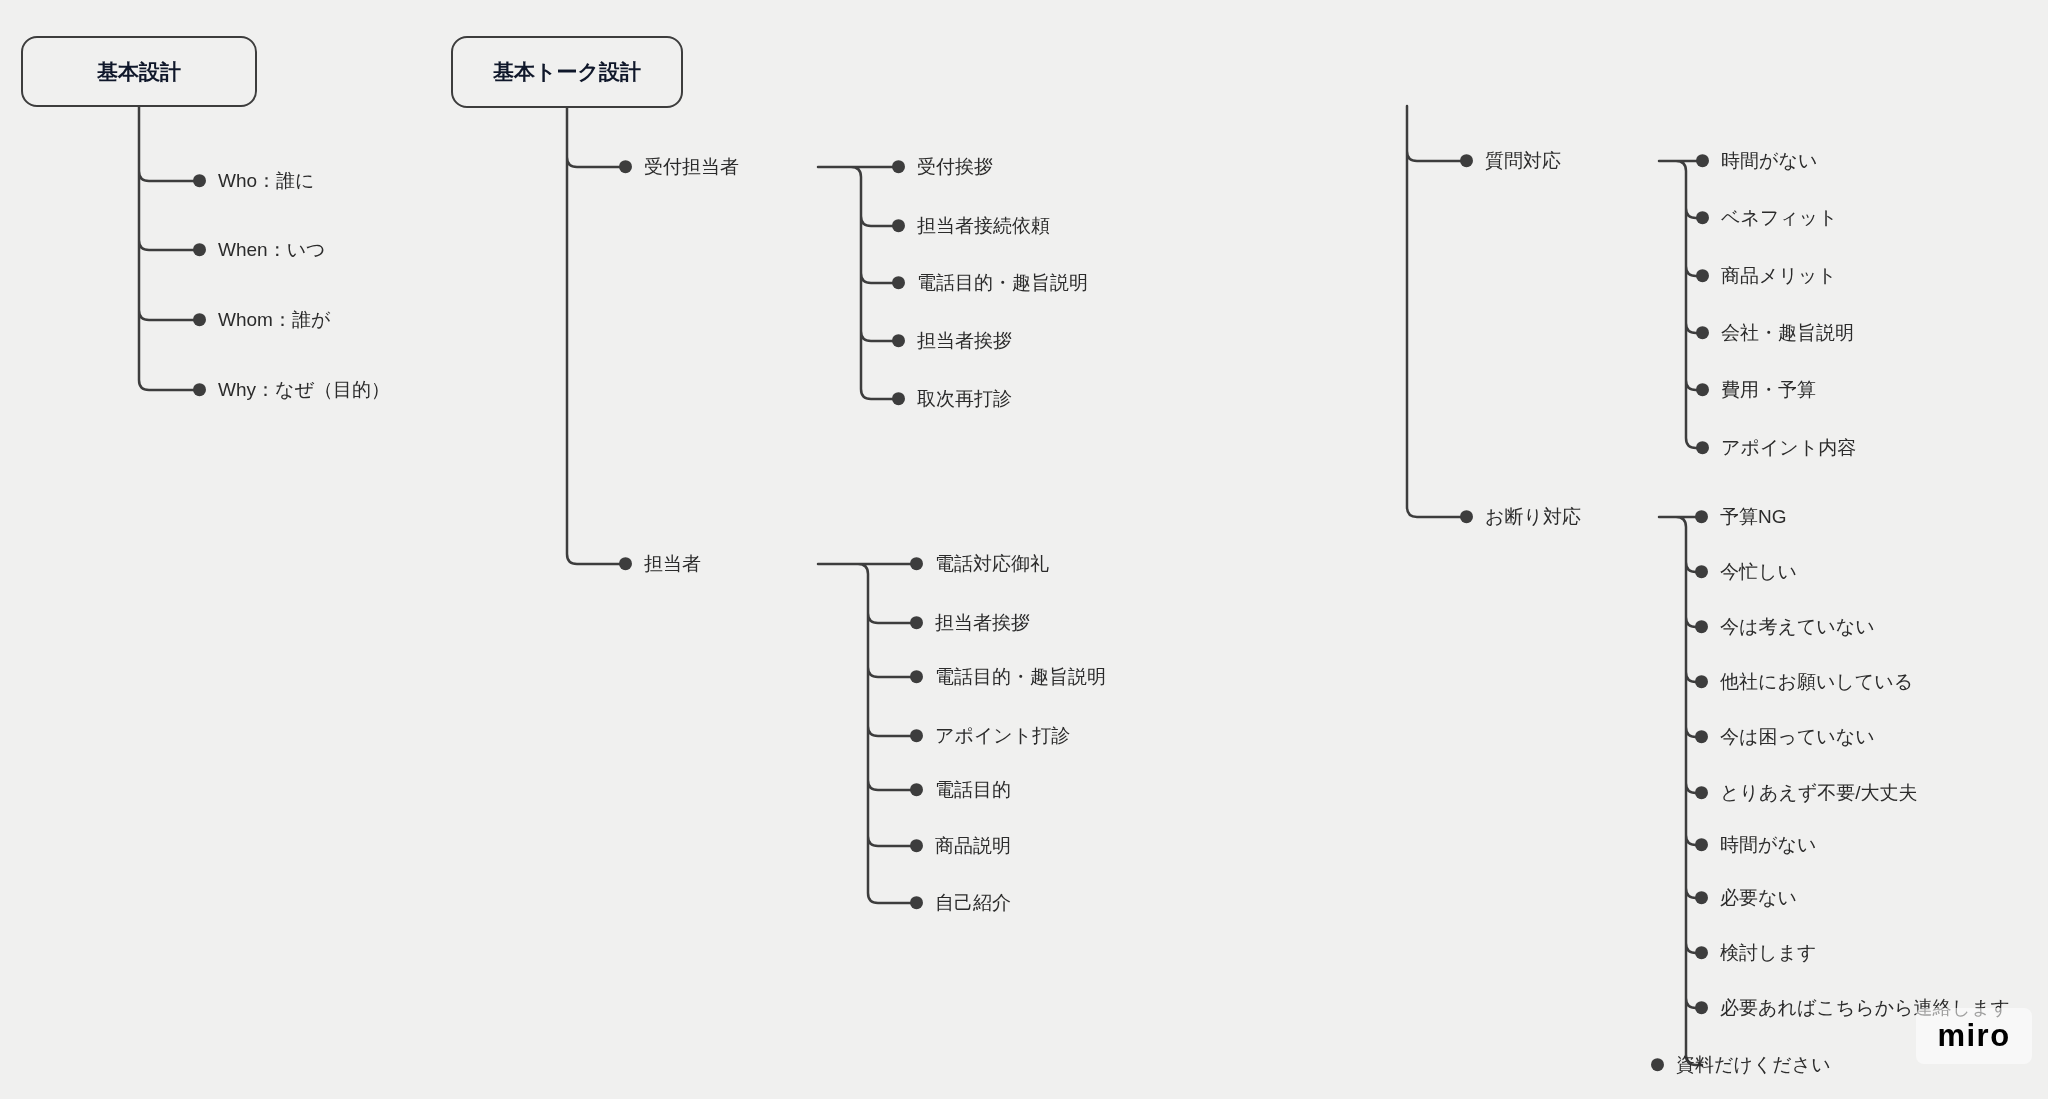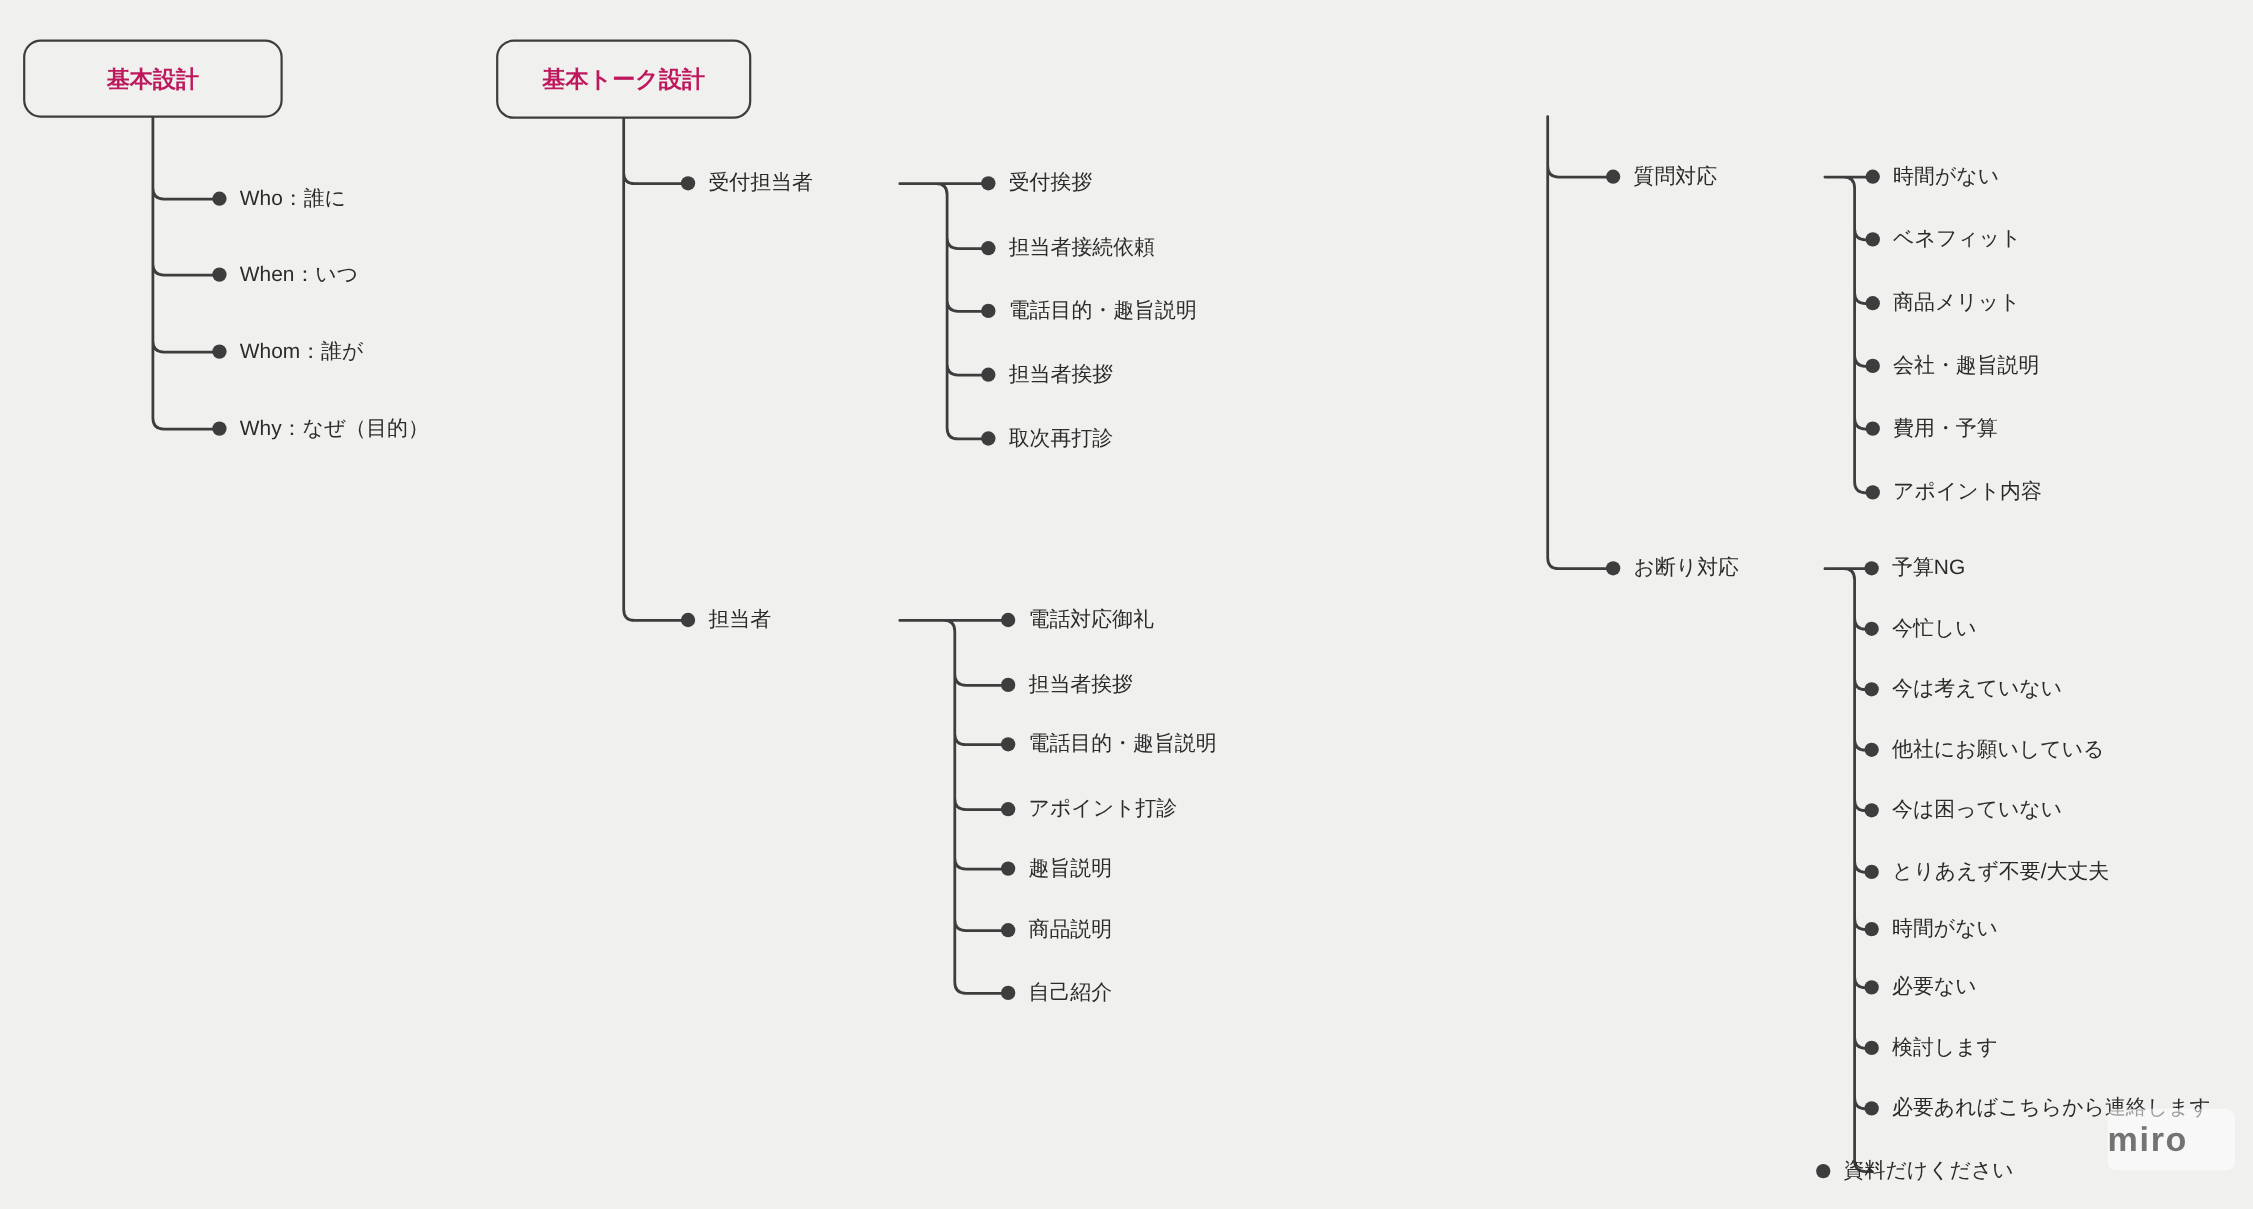--- a/index.html
+++ b/index.html
@@ -9,34 +9,34 @@
     font-family:"Liberation Sans","DejaVu Sans",sans-serif;
   }
   .canvas{position:relative;width:2048px;height:1099px;}
   .connectors{position:absolute;left:0;top:0;}
   .connectors path{stroke:#3d3d3d;stroke-width:2.5;fill:none;stroke-linecap:round;}
   .root{
     position:absolute;box-sizing:border-box;
     border:2.5px solid #3d3d3d;border-radius:16px;
     background:#f0f0ef;
     display:flex;align-items:center;justify-content:center;
-    font-size:21px;font-weight:700;color:#be185d;
+    font-size:21px;font-weight:700;color:#0f172a;
     white-space:nowrap;
   }
   .node{
     position:absolute;display:flex;align-items:center;gap:12px;
     transform:translateY(-50%);
     font-size:19px;color:#2b2b2b;white-space:nowrap;line-height:1.25;
   }
   .dot{width:13px;height:13px;border-radius:50%;background:#3d3d3d;flex:none;}
   .watermark{
     position:absolute;left:1916px;top:1008px;width:116px;height:56px;
     background:rgba(255,255,255,0.55);border-radius:8px;
-    display:flex;align-items:center;
-    font-size:31px;font-weight:600;letter-spacing:1.5px;color:#737373;
+    display:flex;align-items:center;justify-content:center;
+    font-size:31px;font-weight:600;letter-spacing:1.5px;color:#000000;
   }
 </style>
 </head>
 <body>
 
 <div class="canvas">
 
   <svg class="connectors" width="2048" height="1099" viewBox="0 0 2048 1099">
 
     <path d="M139 107 V380 Q139 390 149 390 H200 M139 171 Q139 181 149 181 H200 M139 240 Q139 250 149 250 H200 M139 310 Q139 320 149 320 H200"></path>
@@ -119,21 +119,21 @@
   <div class="node" style="left:910px;top:677px">
     <span class="dot"></span>
     <span>電話目的・趣旨説明</span>
   </div>
   <div class="node" style="left:910px;top:736px">
     <span class="dot"></span>
     <span>アポイント打診</span>
   </div>
   <div class="node" style="left:910px;top:790px">
     <span class="dot"></span>
-    <span>趣旨説明</span>
+    <span>電話目的</span>
   </div>
   <div class="node" style="left:910px;top:846px">
     <span class="dot"></span>
     <span>商品説明</span>
   </div>
   <div class="node" style="left:910px;top:903px">
     <span class="dot"></span>
     <span>自己紹介</span>
   </div>
 

